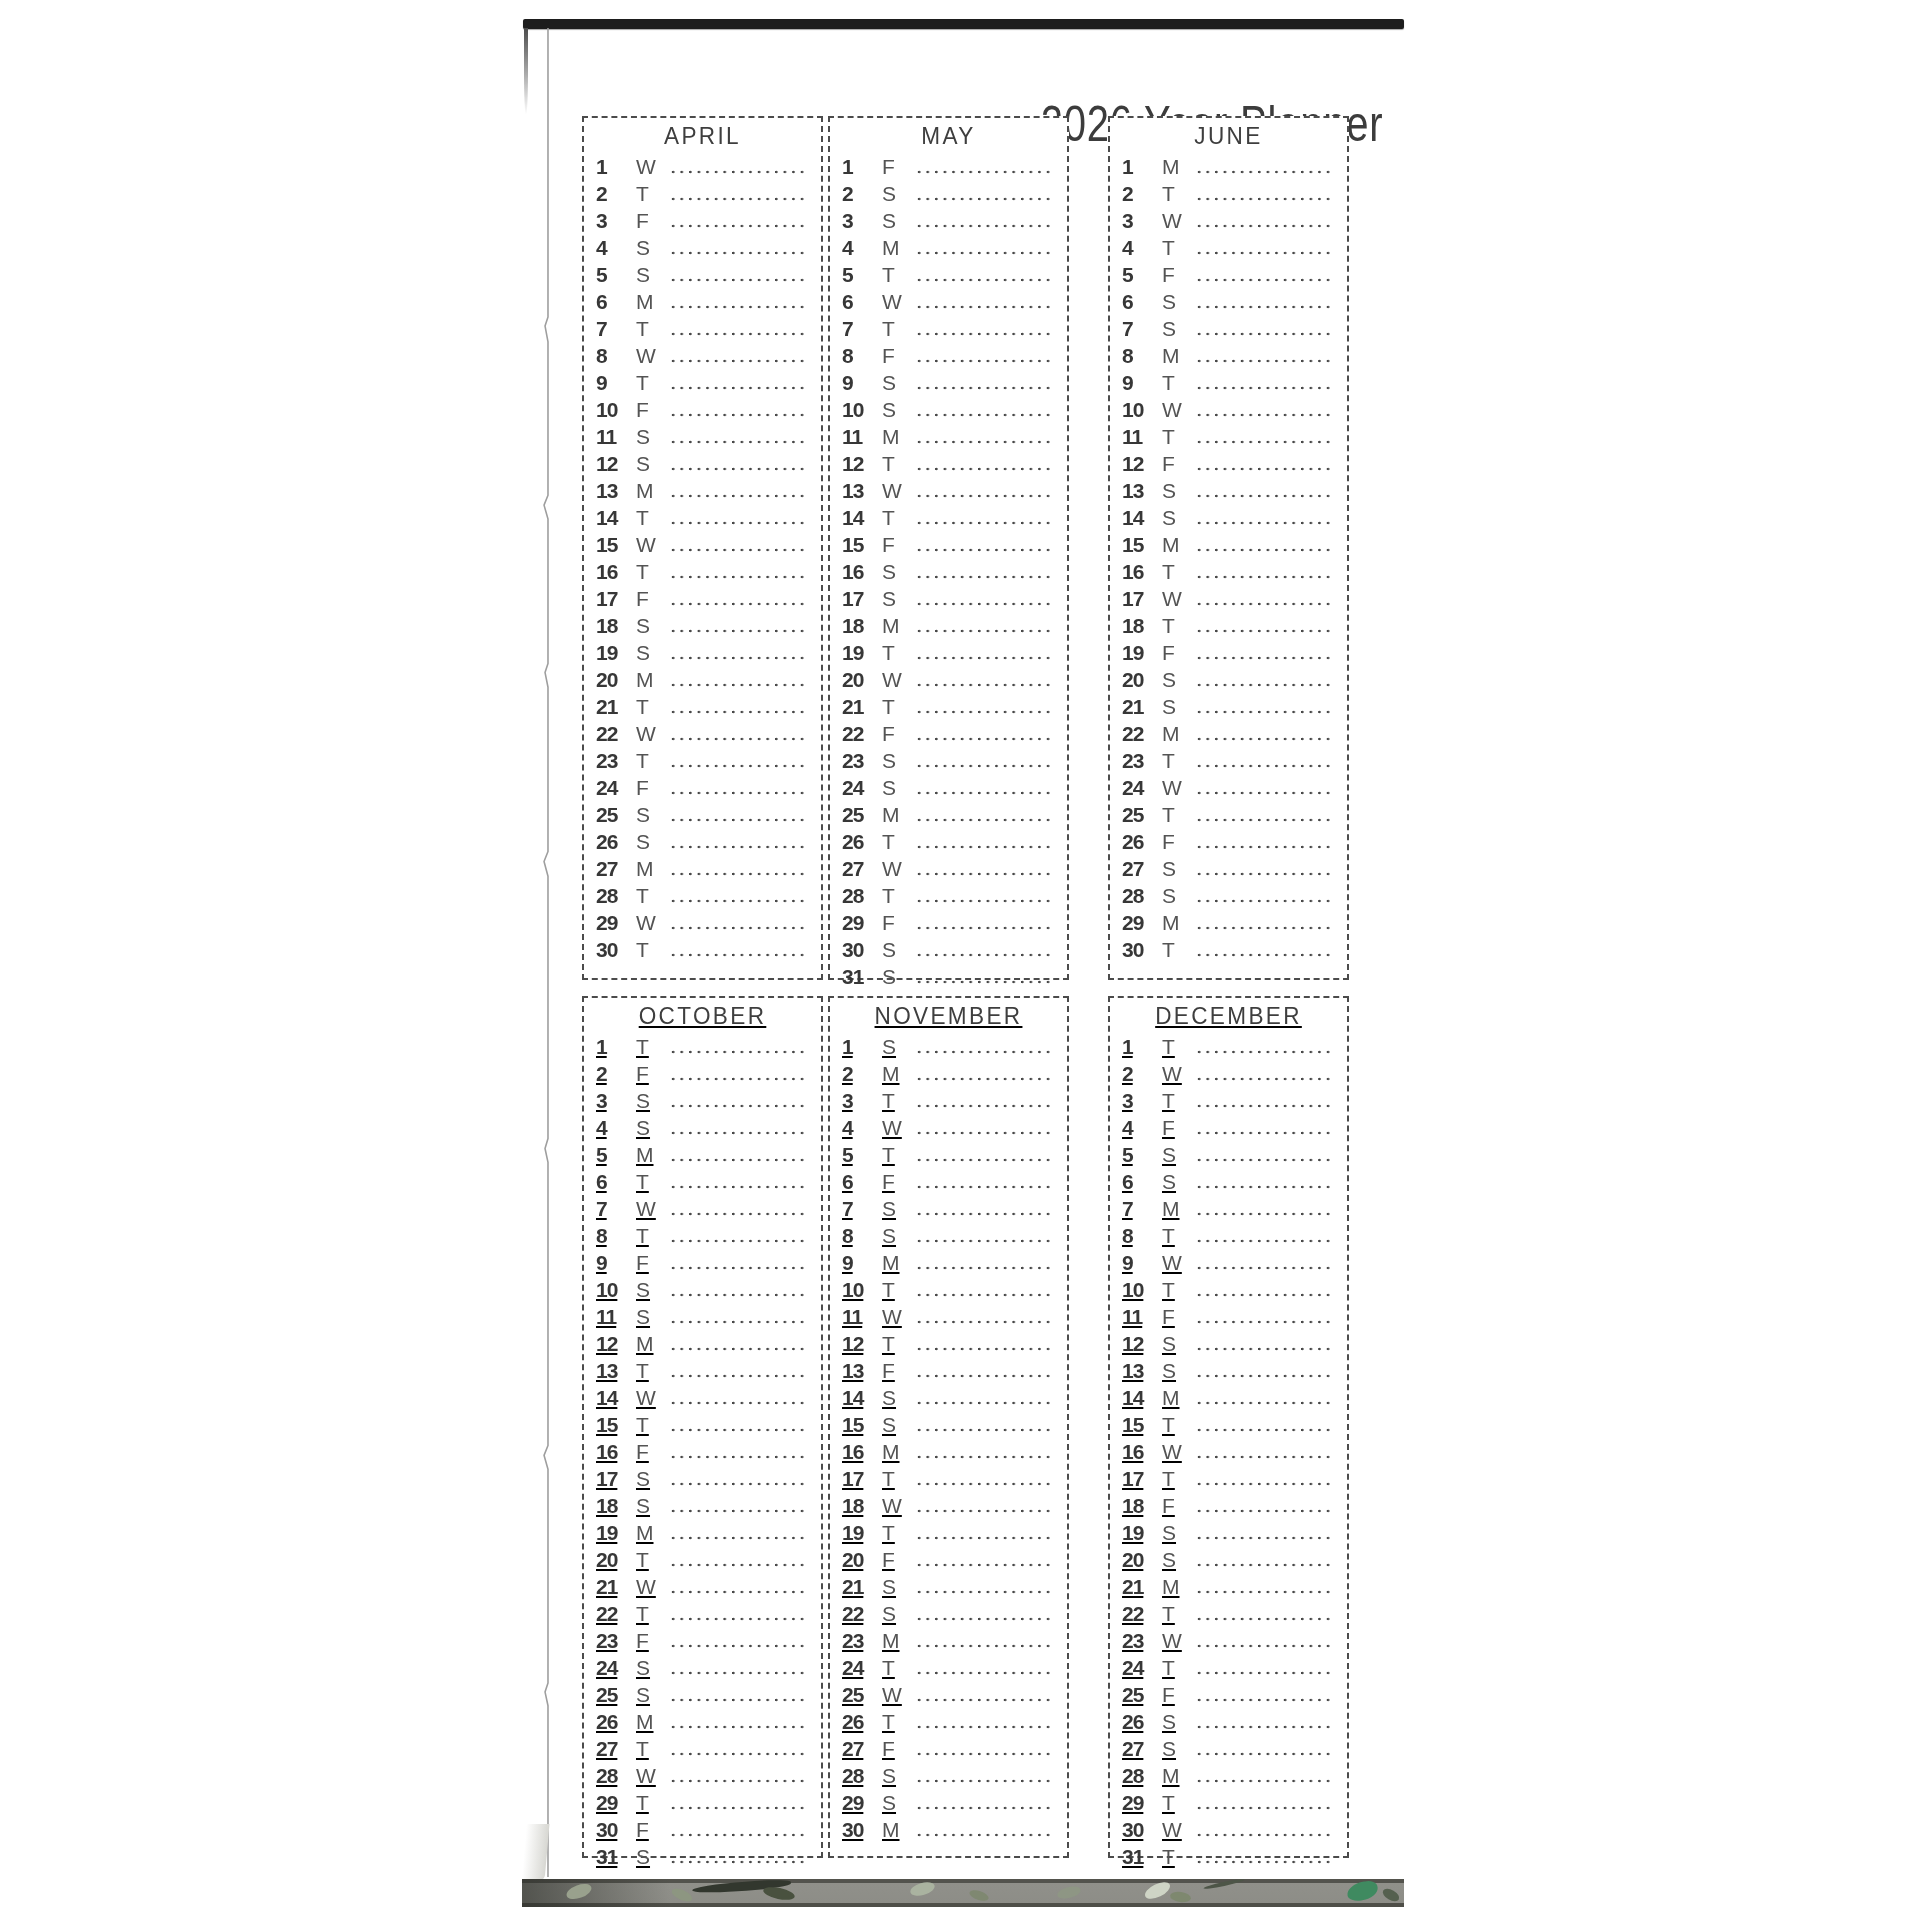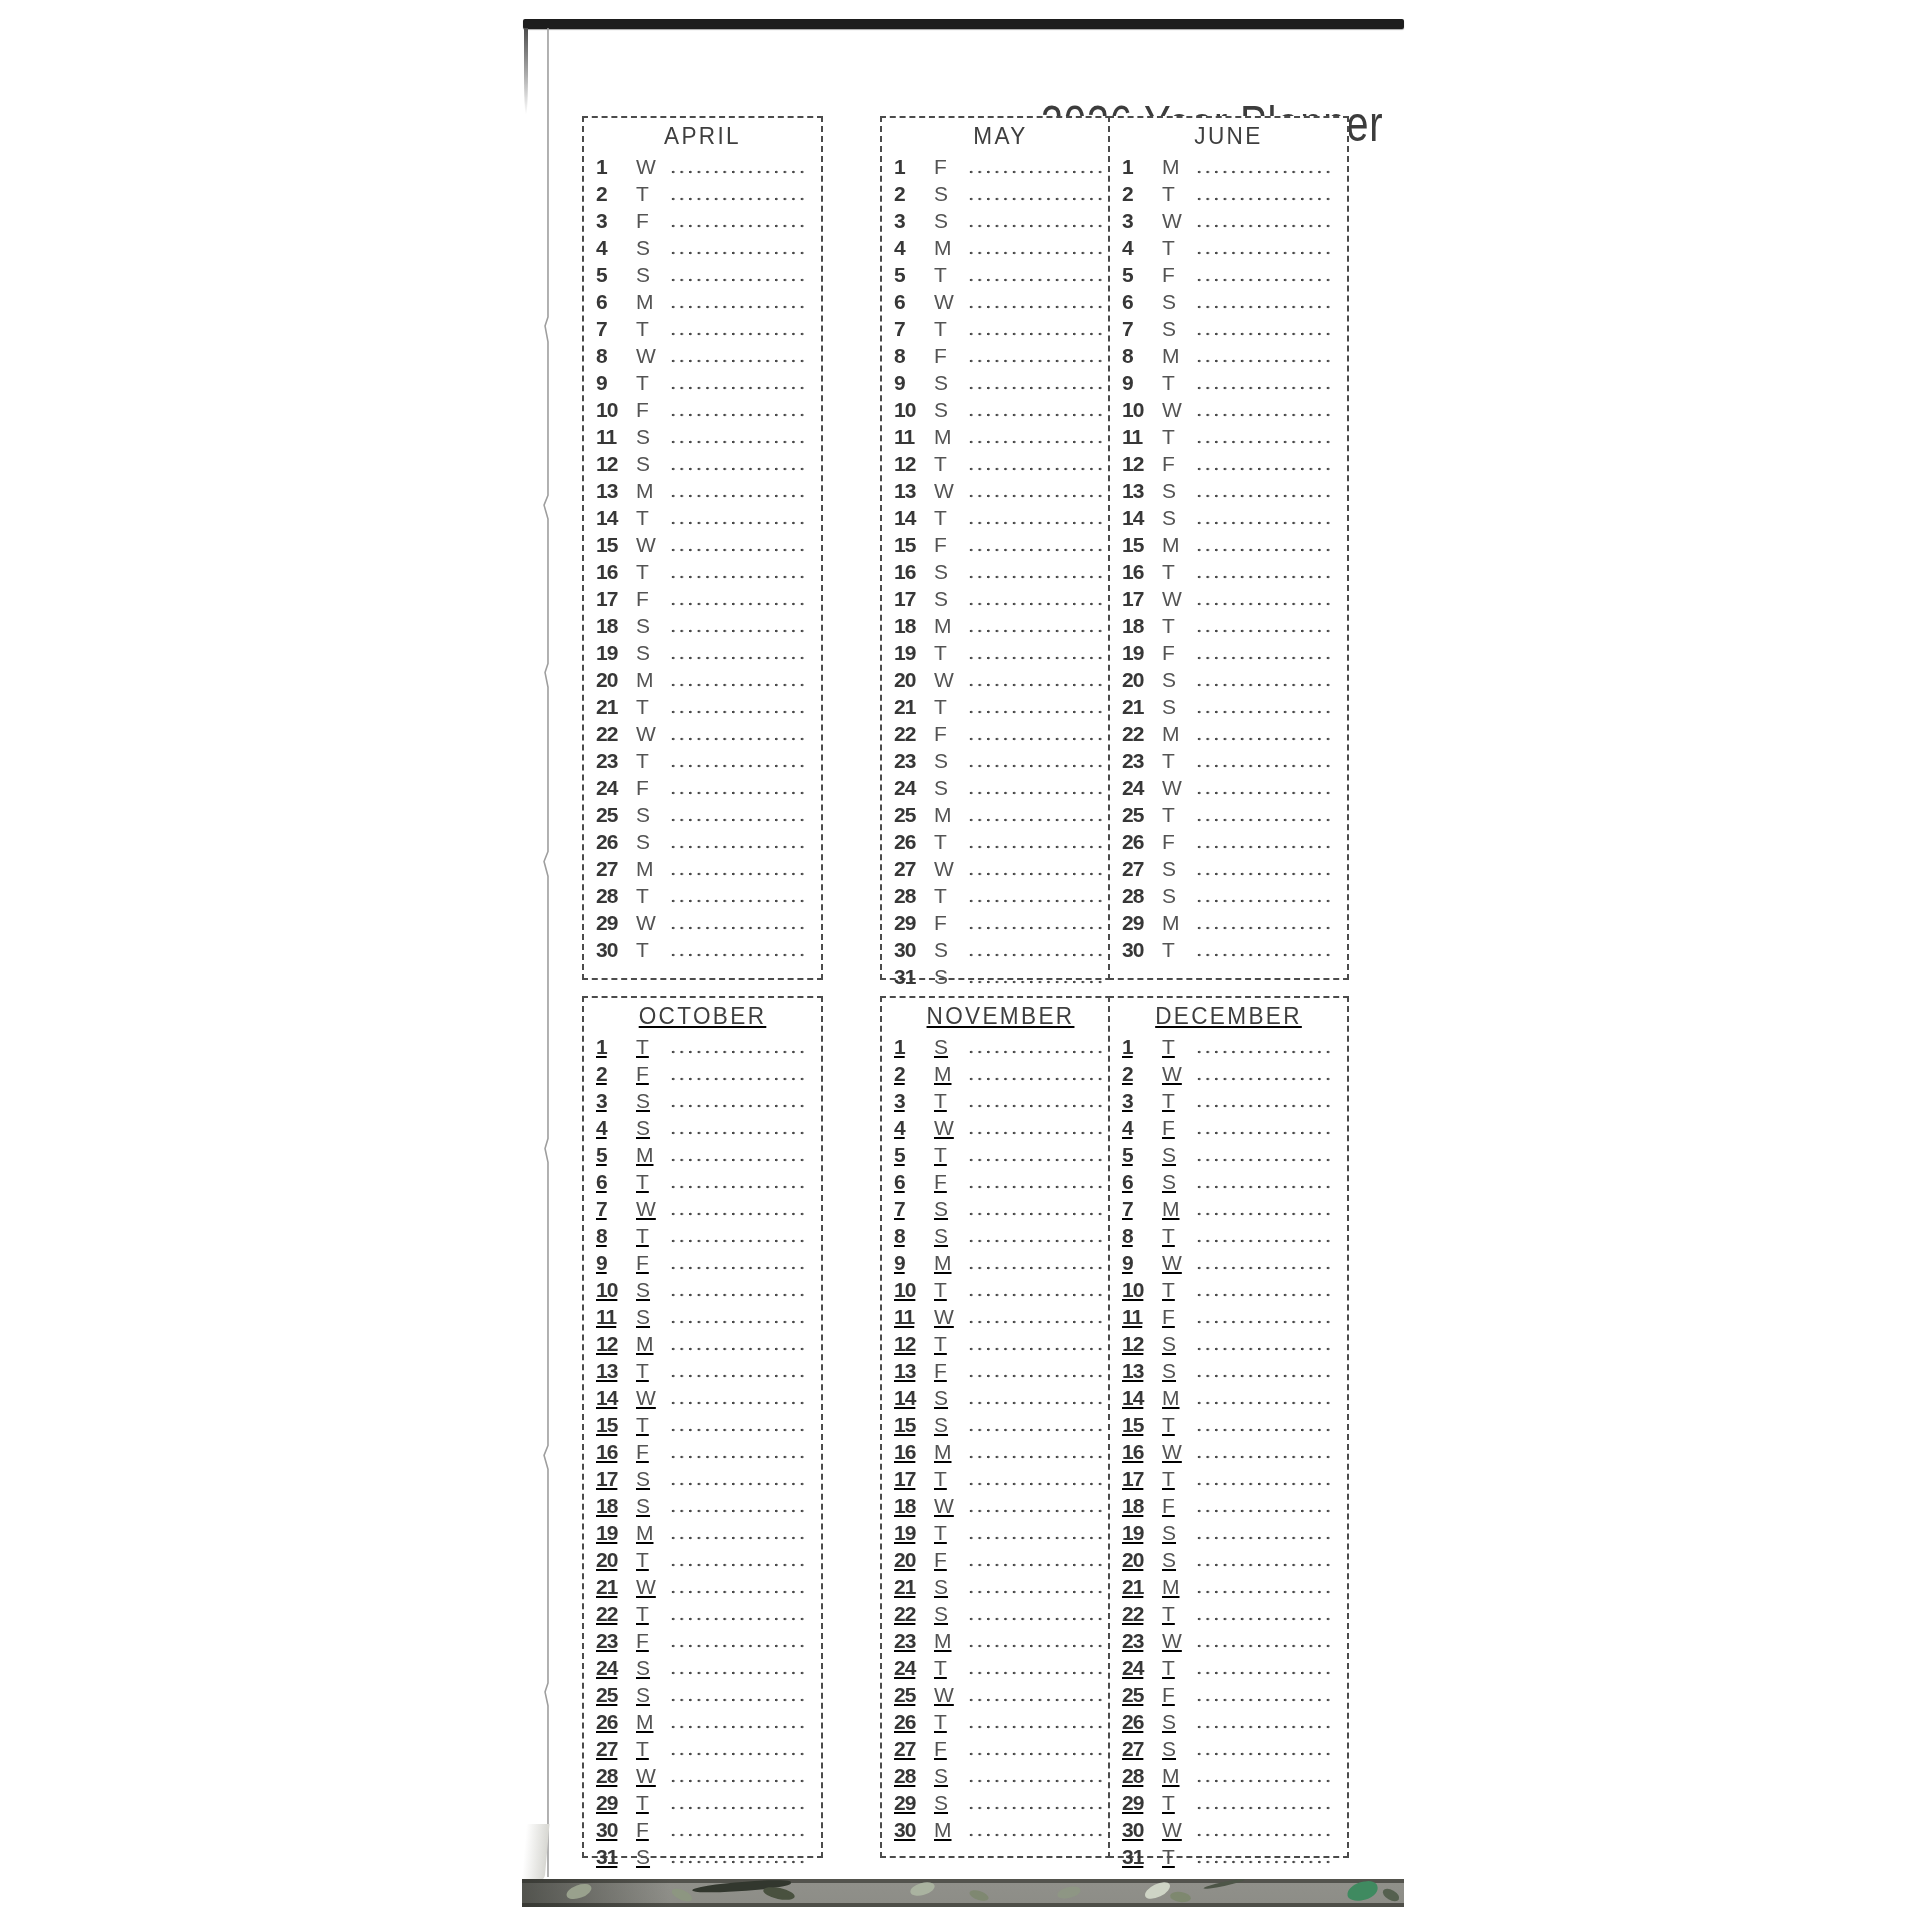--- a/index.html
+++ b/index.html
@@ -42,21 +42,21 @@
     letter-spacing: 1px; white-space: nowrap;
     transform: scaleX(0.80); transform-origin: right top;
   }
 
   
   .month-panel {
     position: absolute; width: 241px;
     border: 2px dashed #4b4b4b;
     box-sizing: border-box; background: #fff;
   }
-  .col0 { left: 582px; }  .col1 { left: 880px; }  .col2 { left: 1108px; }
+  .col0 { left: 582px; }  .col1 { left: 828px; }  .col2 { left: 1108px; }
   .rowA { top: 116px;  height: 864px; }
   .rowB { top: 996px; height: 862px; text-decoration: underline; }
 
   .month-name {
     margin: 0; height: 32px; padding-top: 4px;
     text-align: center;
     font-size: 24px; font-weight: 400; color: #3e3e3e;
     letter-spacing: 2.5px;
     transform: scaleX(0.94); transform-origin: center top;
   }

